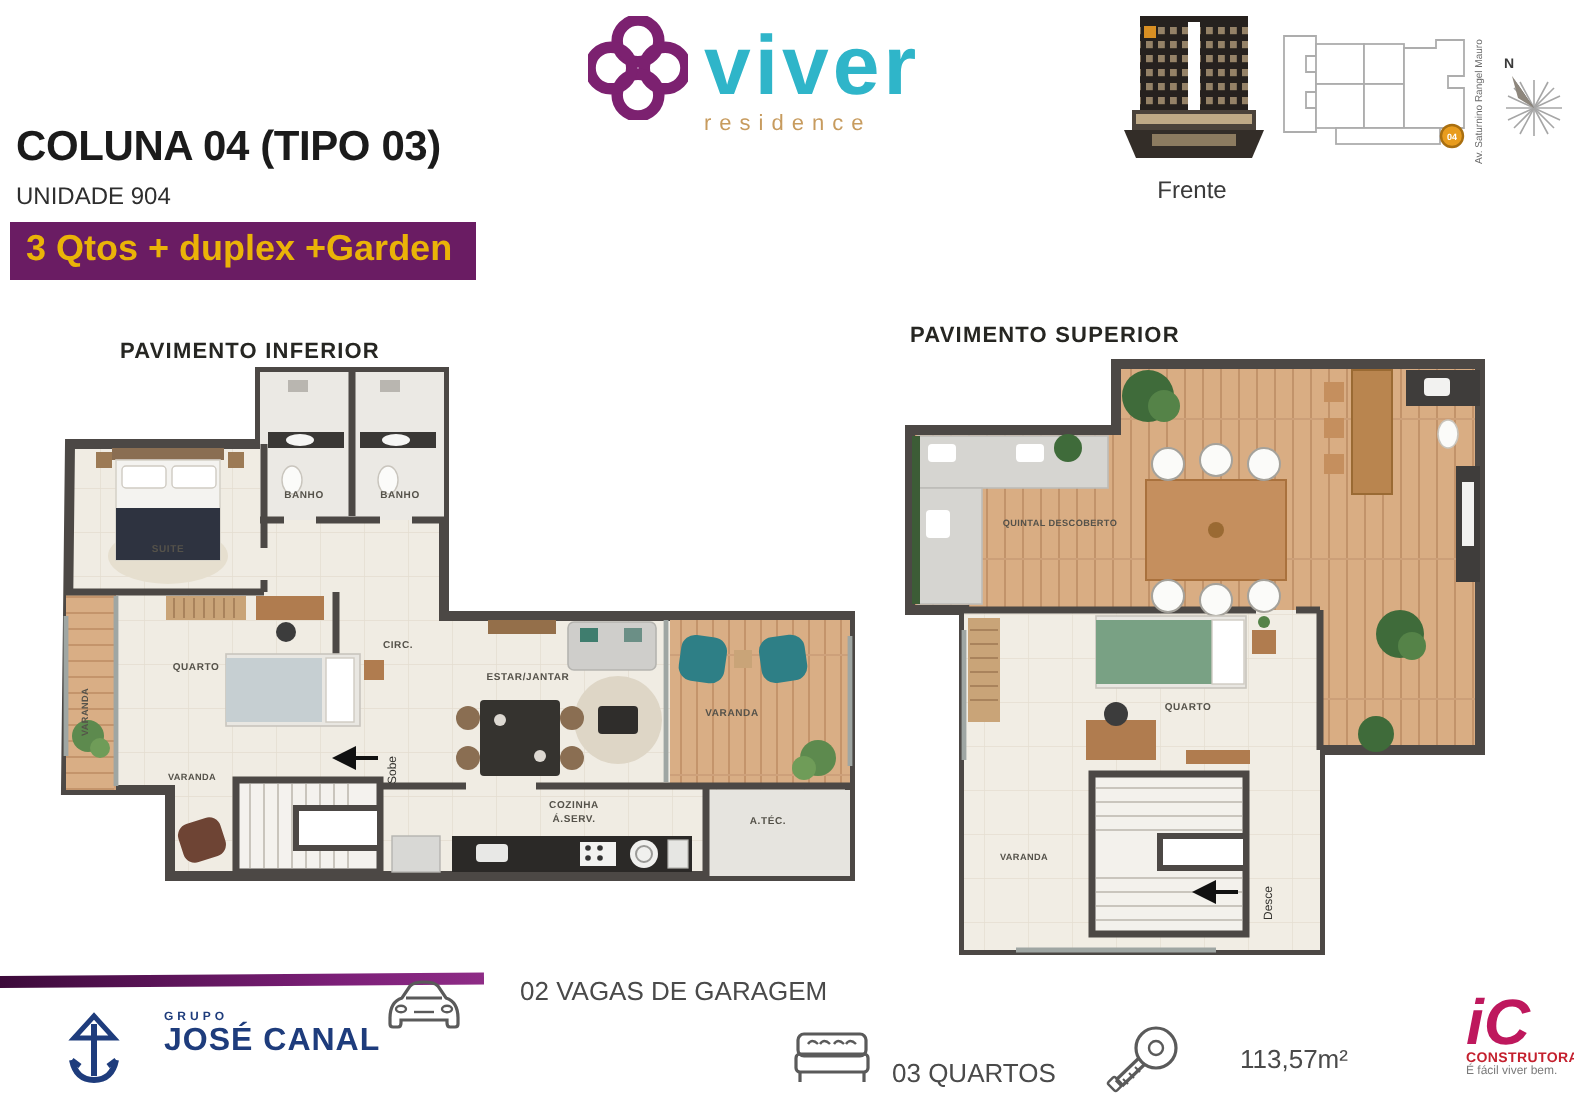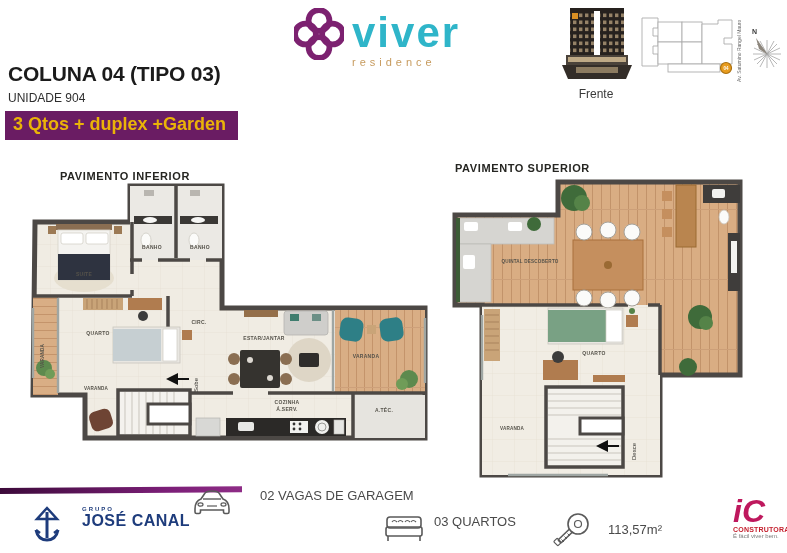--- a/index.html
+++ b/index.html
@@ -407,32 +407,32 @@
     <svg width="44" height="30" viewBox="0 0 44 30">
       <path d="M5,21 Q5,13 11,11 L15,5 Q17,3 22,3 Q27,3 29,5 L33,11 Q39,13 39,21 L39,24 Q39,25.5 37.5,25.5 L35,25.5 Q33.5,25.5 33.5,23.5 L33.5,22 L10.5,22 L10.5,23.5 Q10.5,25.5 9,25.5 L6.5,25.5 Q5,25.5 5,24 Z" fill="none" stroke="#5a5a5a" stroke-width="1.6"></path>
       <path d="M13,11 L31,11" stroke="#5a5a5a" stroke-width="1.4"></path>
       <ellipse cx="10.5" cy="16.5" rx="2.5" ry="1.6" fill="none" stroke="#5a5a5a" stroke-width="1.2"></ellipse>
       <ellipse cx="33.5" cy="16.5" rx="2.5" ry="1.6" fill="none" stroke="#5a5a5a" stroke-width="1.2"></ellipse>
       <path d="M17,18 L27,18" stroke="#5a5a5a" stroke-width="1.2"></path>
     </svg>
     <span class="foot-label">02 VAGAS DE GARAGEM</span>
   </div>
 
-  <div class="abs" style="left:384px;top:514px;display:flex;align-items:flex-start;gap:10px;">
+  <div class="abs" style="left:396px;top:514px;display:flex;align-items:flex-end;gap:10px;">
     <svg width="40" height="30" viewBox="0 0 40 30">
       <rect x="3" y="3" width="34" height="11" rx="3" fill="none" stroke="#5a5a5a" stroke-width="1.6"></rect>
       <path d="M8,8 Q10,5 13,8 M14,8 Q16,5 19,8 M21,8 Q23,5 26,8 M27,8 Q29,5 32,8" fill="none" stroke="#5a5a5a" stroke-width="1.2"></path>
       <rect x="2" y="13" width="36" height="9" rx="2" fill="none" stroke="#5a5a5a" stroke-width="1.6"></rect>
       <line x1="4" y1="22" x2="4" y2="27" stroke="#5a5a5a" stroke-width="1.6"></line>
       <line x1="36" y1="22" x2="36" y2="27" stroke="#5a5a5a" stroke-width="1.6"></line>
     </svg>
     <span class="foot-label">03 QUARTOS</span>
   </div>
 
-  <div class="abs" style="left:552px;top:510px;display:flex;align-items:center;gap:12px;">
+  <div class="abs" style="left:552px;top:510px;display:flex;align-items:center;gap:24px;">
     <svg width="44" height="38" viewBox="0 0 44 38">
       <circle cx="26" cy="14" r="10" fill="none" stroke="#5a5a5a" stroke-width="1.6"></circle>
       <circle cx="26" cy="14" r="3.5" fill="none" stroke="#5a5a5a" stroke-width="1.2"></circle>
       <path d="M17.5,19 L6,30" stroke="#5a5a5a" stroke-width="1.6"></path>
       <path d="M20.5,22 L9,33" stroke="#5a5a5a" stroke-width="1.6"></path>
       <path d="M6,30 L9,33" stroke="#5a5a5a" stroke-width="1.6"></path>
       <path d="M9.5,29.5 L12,32 M12.5,26.5 L15,29 M15.5,23.5 L18,26" stroke="#5a5a5a" stroke-width="1"></path>
       <rect x="3" y="29" width="5" height="6" rx="1" fill="none" stroke="#5a5a5a" stroke-width="1.2" transform="rotate(-45 5.5 32)"></rect>
     </svg>
     <span class="foot-label">113,57m²</span>

